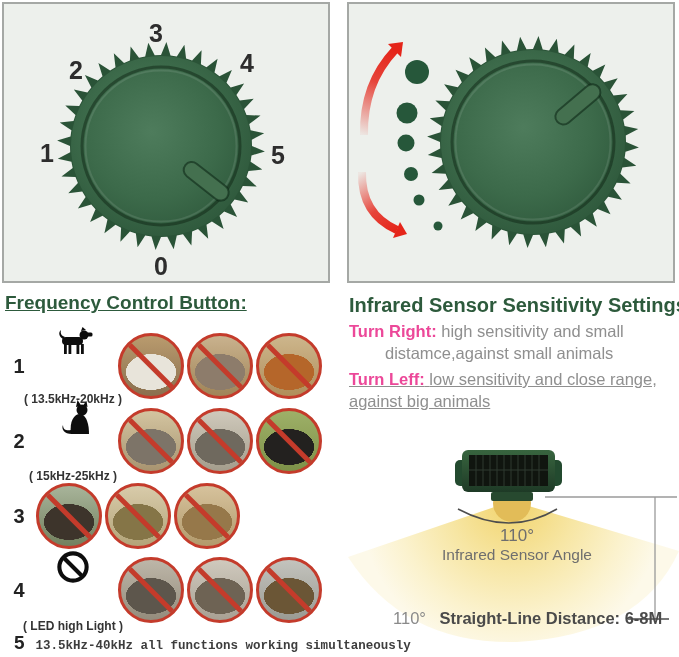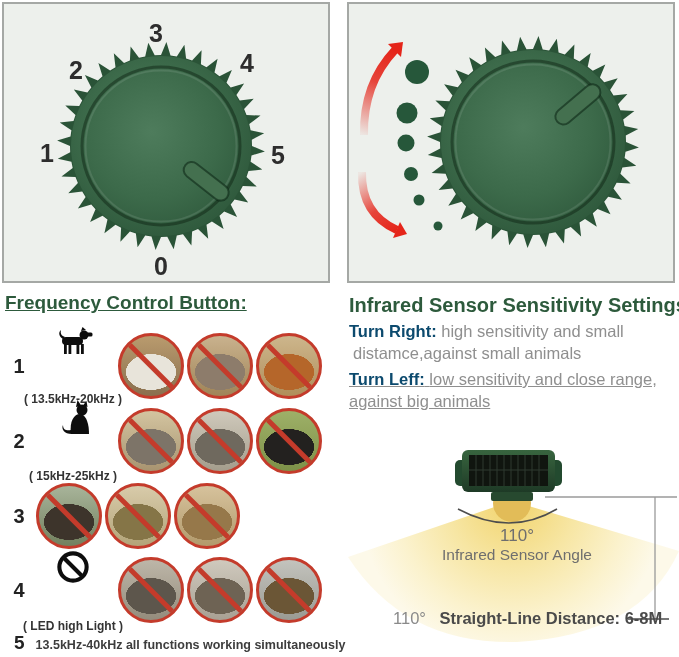--- a/index.html
+++ b/index.html
@@ -21,31 +21,31 @@
   .row-num{width:26px;text-align:center;font-size:20px;font-weight:600;color:#222;}
   .row-animal{width:82px;display:flex;flex-direction:column;align-items:center;justify-content:center;gap:32px;}
   .row-caption{font-size:12px;font-weight:700;color:#333;white-space:nowrap;margin-top:1px;}
   .no-circles{display:flex;gap:3px;margin-left:4px;}
   .no-circle{width:60px;height:60px;border-radius:50%;border:3px solid #c43b2b;
              position:relative;overflow:hidden;box-sizing:content-box;}
   .no-slash{position:absolute;left:-9%;top:50%;width:118%;height:5px;margin-top:-2.5px;
             background:#c43b2b;transform:rotate(45deg);}
   .note-row{position:absolute;left:14px;top:632px;display:flex;align-items:baseline;gap:11px;}
   .note-num{font-size:19px;font-weight:700;color:#222;}
-  .note-text{font-size:12.5px;font-weight:700;color:#3d3d3d;white-space:nowrap;}
+  .note-text{font-size:12.5px;font-weight:700;color:#3d3d3d;white-space:nowrap;font-family:Liberation Mono, monospace;}
 
   
   .sens-heading{position:absolute;left:349px;top:294px;font-size:20px;font-weight:600;
                 color:#2d5a3c;white-space:nowrap;}
   .sens-p{position:absolute;left:349px;width:330px;font-size:16.5px;line-height:22px;
           color:#8f8f8f;}
-  .sens-p b{color:#0c4a6e;font-weight:700;margin-top:18px;}
+  .sens-p b{color:#ec4899;font-weight:700;margin-top:18px;}
   .sens-p1{top:320px;}
   .sens-p2{top:368px;text-decoration:underline;}
-  .indent{padding-left:4px;}
+  .indent{padding-left:4px;margin-left:32px;}
   .diagram-svg{position:absolute;left:345px;top:423px;width:334px;height:234px;display:block;}
   .diag-text{font-family:"Liberation Sans",sans-serif;}
 </style>
 </head>
 <body>
 
 <div class="page">
 
   <div class="panel panel-left">
     <svg class="panel-svg" viewBox="0 0 324 277">

